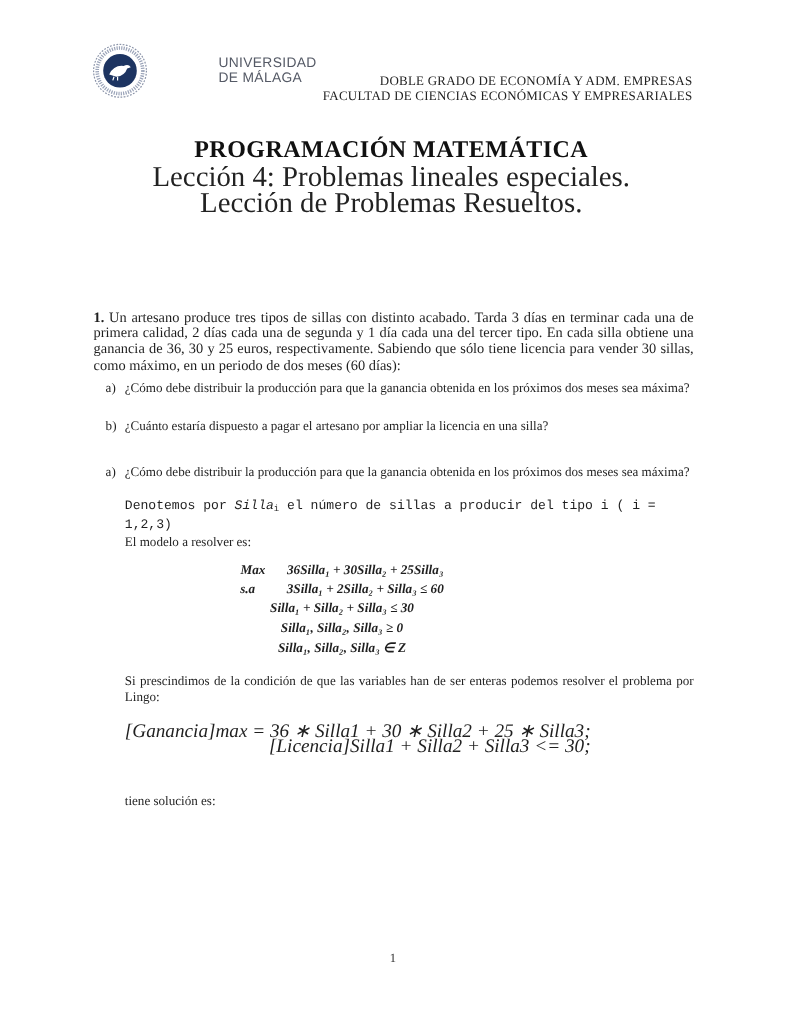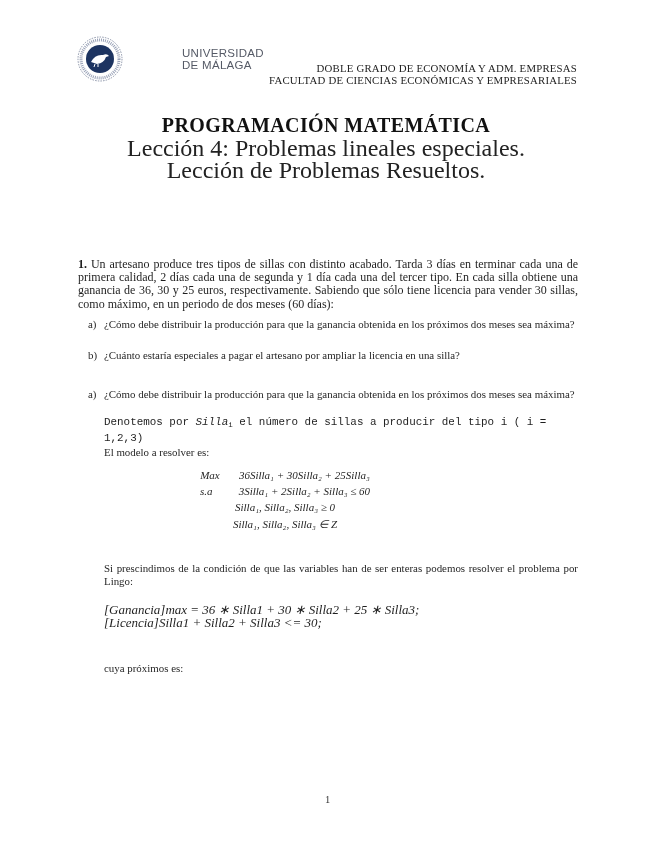--- a/index.html
+++ b/index.html
@@ -17,25 +17,25 @@
   .p1 { left:78px; top:258px; width:500px; }
   .p1 b { font-weight:bold; }
   .item { position:absolute; left:88px; width:490px; font-family:"Liberation Serif",serif; font-size:10.9px; line-height:13.2px; color:#1f1f1f; text-align:justify; }
   .item .lbl { position:absolute; left:0; top:0; }
   .item .txt { margin-left:16px; display:block; }
   .qa { top:318px; }
   .qb { top:349px; }
   .qa2 { top:388px; }
   .body-text { position:absolute; left:104px; width:474px; font-family:"Liberation Serif",serif; font-size:10.9px; line-height:13.2px; color:#1f1f1f; }
   .math { font-style:italic; }
-  .model { position:absolute; left:0; width:570px; top:467px; text-align:center; font-family:"Liberation Serif",serif; font-size:11px; line-height:16.2px; color:#1f1f1f; }
+  .model { position:absolute; left:0; width:570px; top:467px; text-align:center; font-family:"Liberation Serif",serif; font-size:11px; line-height:16.2px; color:#1f1f1f;font-weight:bold; }
   .model .row { white-space:nowrap; }
   .model .lead { display:inline-block; width:36px; text-align:left; font-style:italic; }
   sub { font-size:7.5px; vertical-align:-2px; font-style:normal; }
-  .lingo { position:absolute; left:104px; top:603px; font-family:"Liberation Serif",serif; font-size:13px; line-height:13.4px; color:#1f1f1f; }
+  .lingo { position:absolute; left:104px; top:603px; font-family:"Liberation Serif",serif; font-size:16px; line-height:13.4px; color:#1f1f1f;text-align:right; }
   .pagenum { position:absolute; left:0; width:655px; top:794px; text-align:center; font-family:"Liberation Serif",serif; font-size:10.5px; color:#333; }
 </style>
 </head>
 <body>
 
 <div class="logo">
   <svg width="46" height="46" viewBox="0 0 46 46">
     <circle cx="23" cy="23" r="22" fill="#fff" stroke="#8a93a8" stroke-width="1" stroke-dasharray="1.5 1.2"></circle>
     <circle cx="23" cy="23" r="19" fill="none" stroke="#9aa3b8" stroke-width="3" stroke-dasharray="1 1"></circle>
     <circle cx="23" cy="23" r="14" fill="#1d3461"></circle>
@@ -62,21 +62,21 @@
   <b>1.</b>
   <span>Un artesano produce tres tipos de sillas con distinto acabado. Tarda 3 días en terminar cada una de primera calidad, 2 días cada una de segunda y 1 día cada una del tercer tipo. En cada silla obtiene una ganancia de 36, 30 y 25 euros, respectivamente. Sabiendo que sólo tiene licencia para vender 30 sillas, como máximo, en un periodo de dos meses (60 días):</span>
 </div>
 
 <div class="item qa">
   <span class="lbl">a)</span>
   <span class="txt">¿Cómo debe distribuir la producción para que la ganancia obtenida en los próximos dos meses sea máxima?</span>
 </div>
 <div class="item qb">
   <span class="lbl">b)</span>
-  <span class="txt">¿Cuánto estaría especiales a pagar el artesano por ampliar la licencia en una silla?</span>
+  <span class="txt">¿Cuánto estaría dispuesto a pagar el artesano por ampliar la licencia en una silla?</span>
 </div>
 
 <div class="item qa2">
   <span class="lbl">a)</span>
   <span class="txt">¿Cómo debe distribuir la producción para que la ganancia obtenida en los próximos dos meses sea máxima?</span>
 </div>
 
 <div class="body-text" style="top:416px;font-family:Liberation Mono, monospace;">
   <span>Denotemos por </span><span class="math"><span>Silla</span><sub>i</sub></span><span> el número de sillas a producir del tipo i ( i = 1,2,3)</span>
 </div>
@@ -84,26 +84,27 @@
 
 <div class="model">
   <div class="row">
     <span class="lead">Max</span>
     <span class="math">36Silla₁ + 30Silla₂ + 25Silla₃</span>
   </div>
   <div class="row">
     <span class="lead">s.a</span>
     <span class="math">3Silla₁ + 2Silla₂ + Silla₃ ≤ 60</span>
   </div>
+  <div class="row math">Silla₁ + Silla₂ + Silla₃ ≤ 30</div>
   <div class="row math">Silla₁, Silla₂, Silla₃ ≥ 0</div>
   <div class="row math">Silla₁, Silla₂, Silla₃ ∈ Z</div>
 </div>
 
 <div class="body-text" style="top:562px; text-align:justify;">Si prescindimos de la condición de que las variables han de ser enteras podemos resolver el problema por Lingo:</div>
 
 <div class="lingo">
   <div class="math">[Ganancia]max = 36 ∗ Silla1 + 30 ∗ Silla2 + 25 ∗ Silla3;</div>
   <div class="math">[Licencia]Silla1 + Silla2 + Silla3 &lt;= 30;</div>
 </div>
 
-<div class="body-text" style="top:662px;">cuya próximos es:</div>
+<div class="body-text" style="top:662px;">tiene solución es:</div>
 
 <div class="pagenum">1</div>
 
 </body></html>

